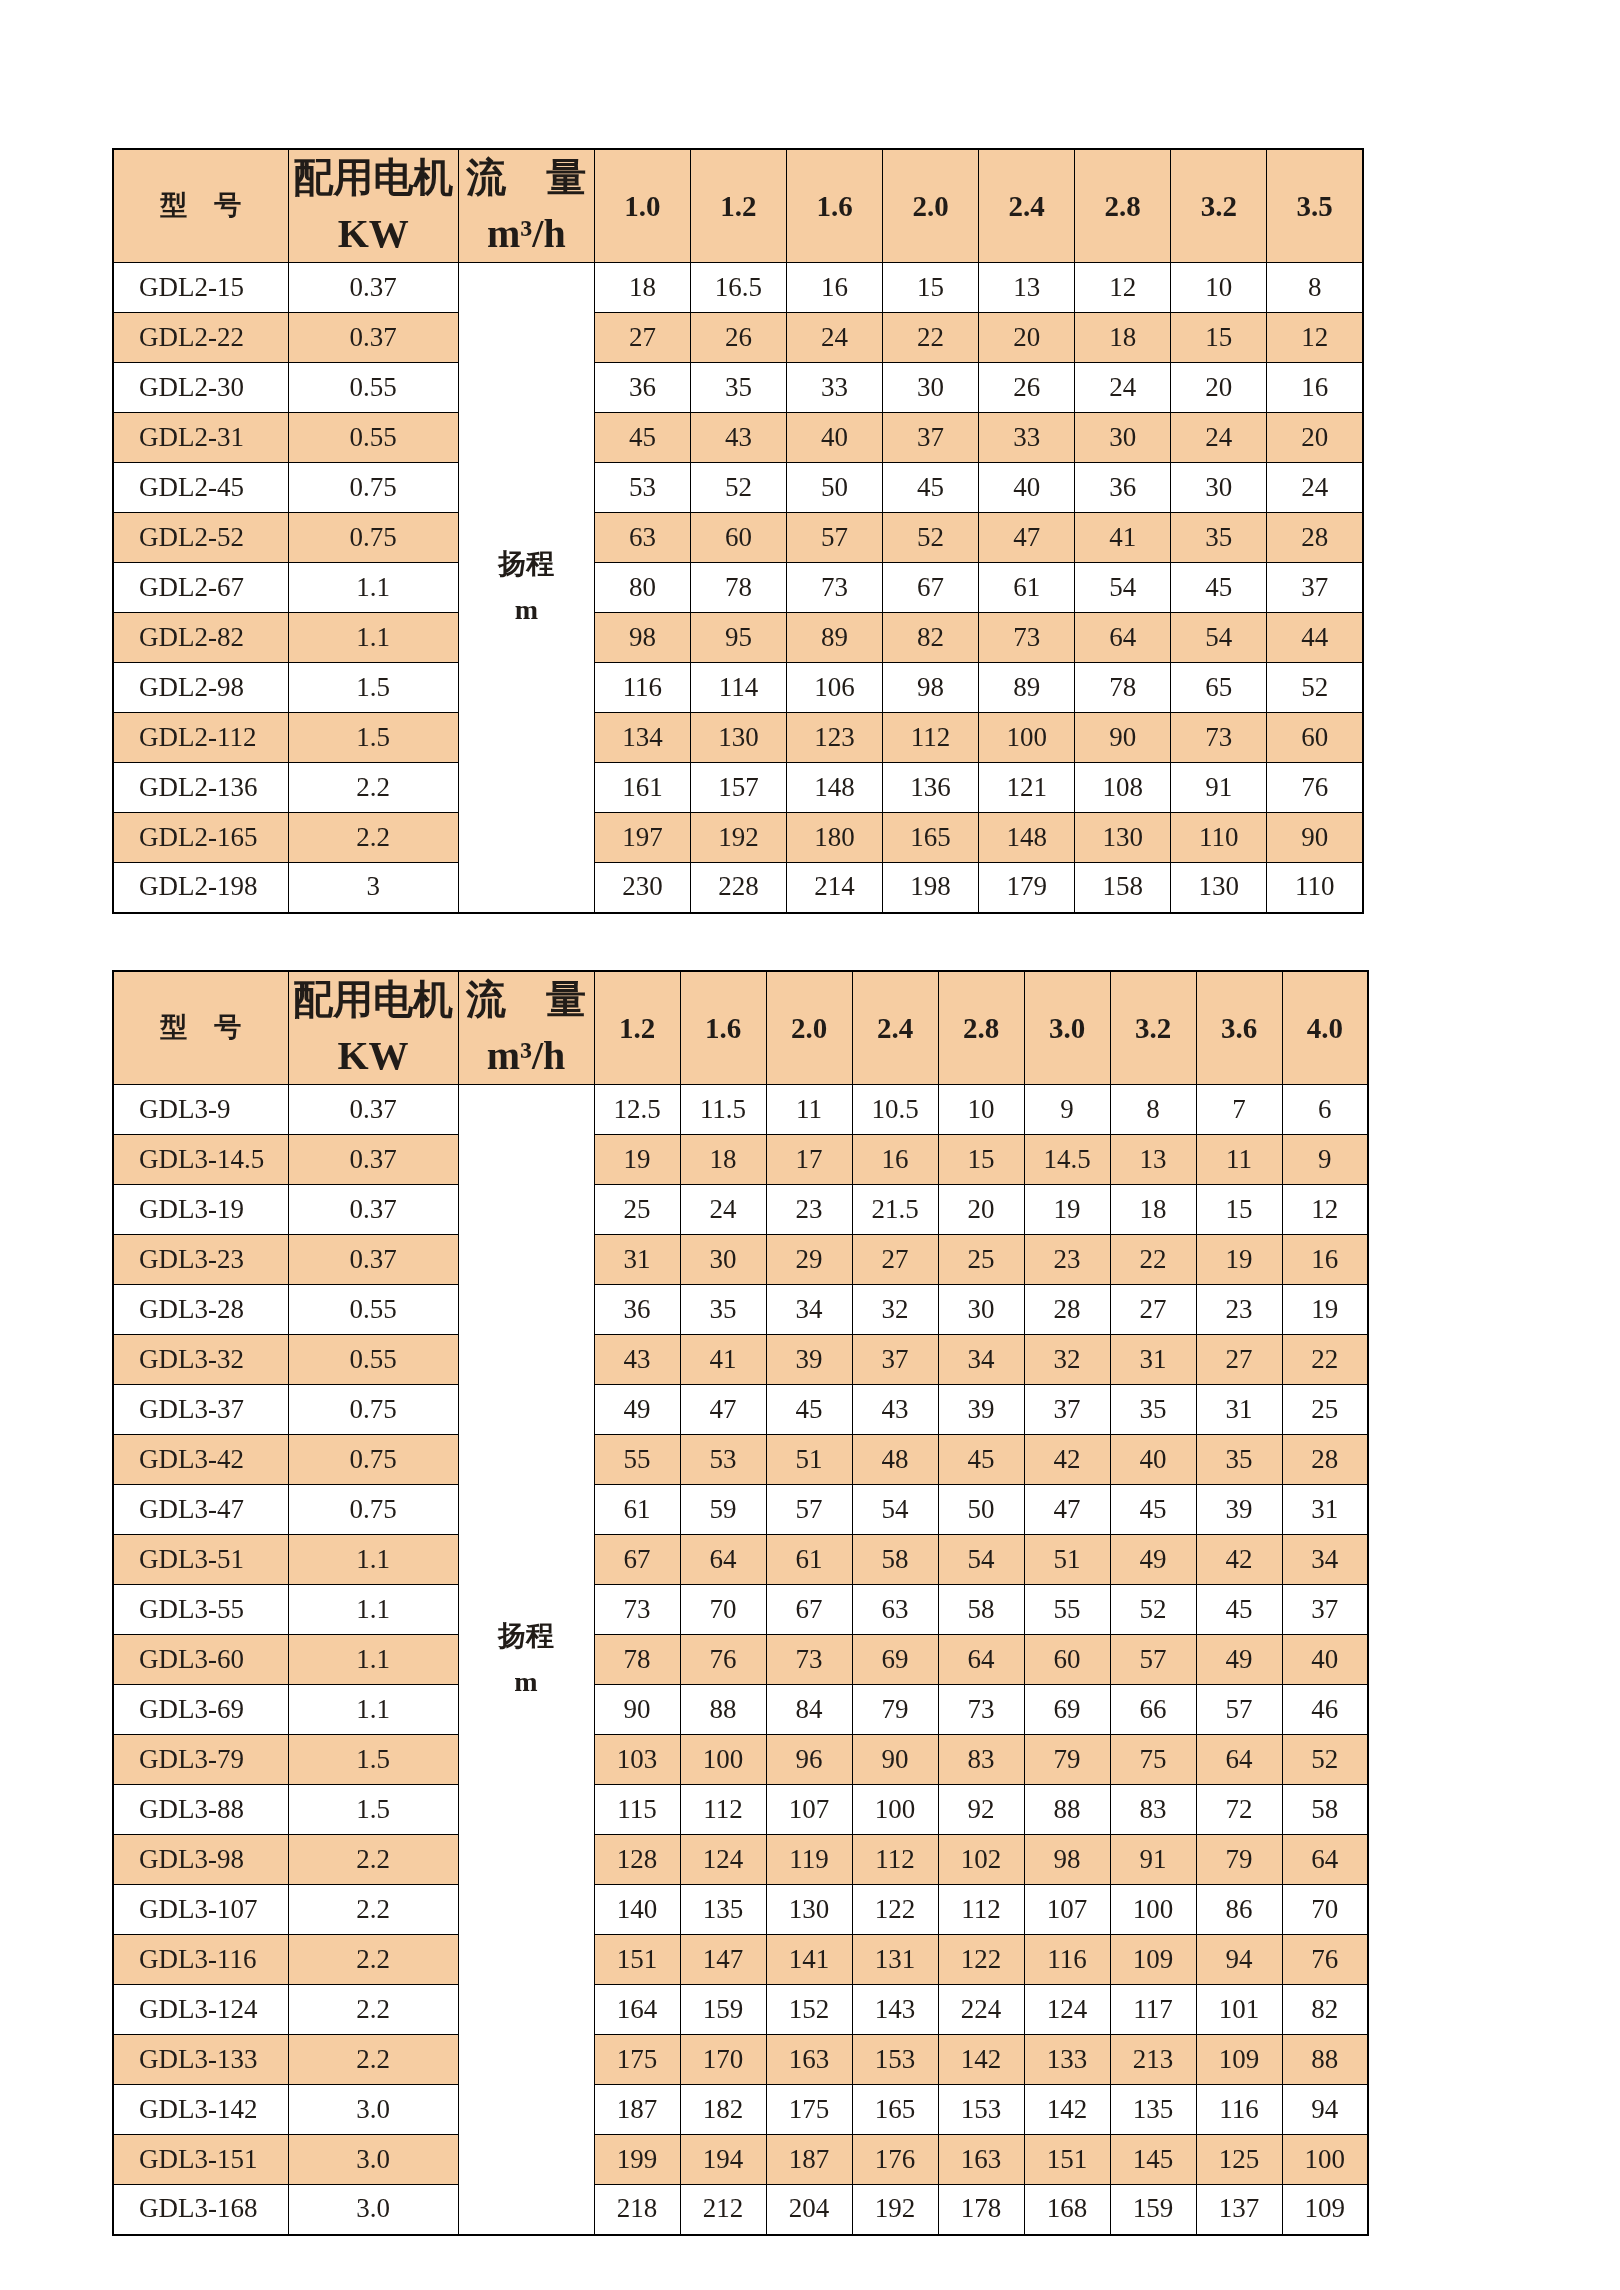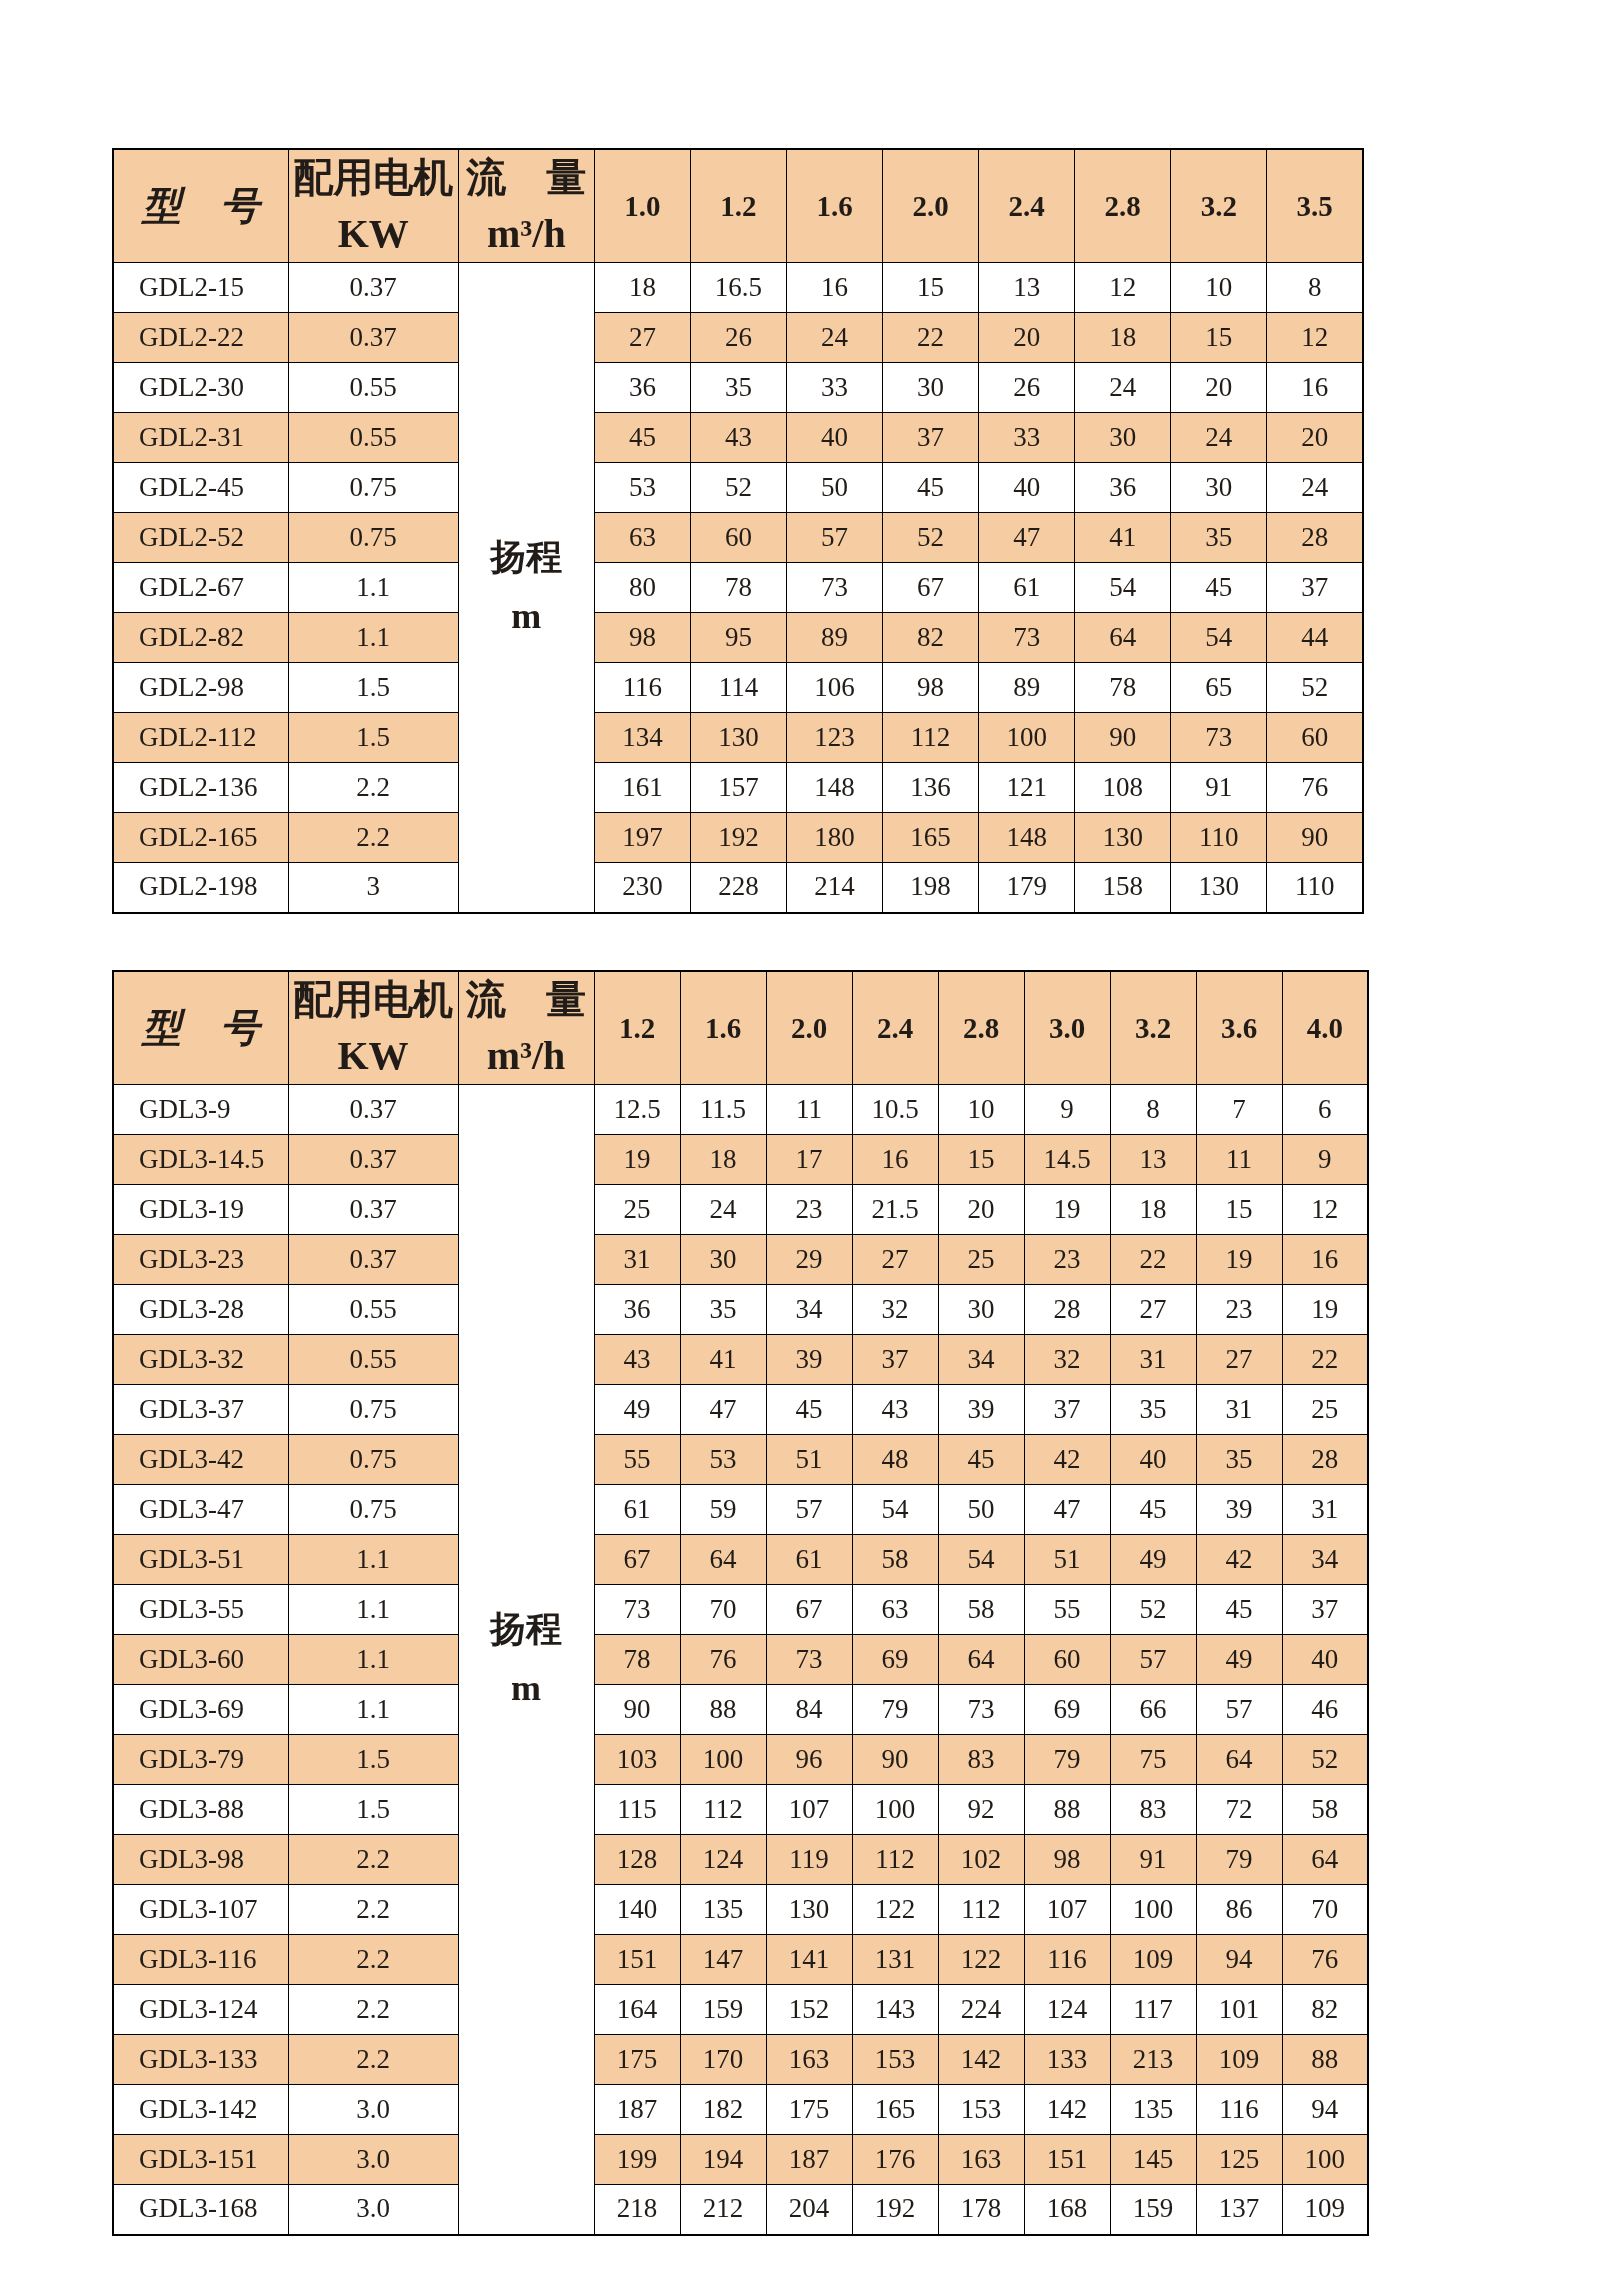--- a/index.html
+++ b/index.html
@@ -25,27 +25,27 @@
   th,td{
     border:1.8px solid var(--border-c);
     padding:0;text-align:center;vertical-align:middle;line-height:1.25;
     overflow:hidden;white-space:nowrap;
   }
   thead th{background:var(--header-bg);font-weight:bold;}
   #gdl2-table thead tr{height:100px;}
   #gdl3-table thead tr{height:90px;}
   #gdl2-table tbody tr{height:50px;padding-left:24px;}
   #gdl3-table tbody tr{height:50px;}
-  .model-h{font-size:39px;font-style:italic;}
+  .model-h{font-size:27px;}
   .motor-h,.flow-h{font-size:40px;line-height:1.4;}
   .val-h{font-size:29px;}
   tbody td{font-size:27px;background:var(--row-bg);}
   tr.alt td{background:var(--alt-bg);}
   td.model-cell{text-align:left;padding-left:25px;}
-  td.merge-cell{background:var(--row-bg);font-size:36px;font-weight:bold;line-height:1.65;white-space:normal;}
+  td.merge-cell{background:var(--row-bg);font-size:28px;font-weight:bold;line-height:1.65;white-space:normal;}
 </style>
 </head>
 <body style="background: rgb(255, 255, 255);">
 
 <div class="sheet">
   <table class="pump" id="gdl2-table">
       <colgroup>
         <col style="width: 175px;">
         <col style="width: 170px;">
         <col style="width: 136px;">

